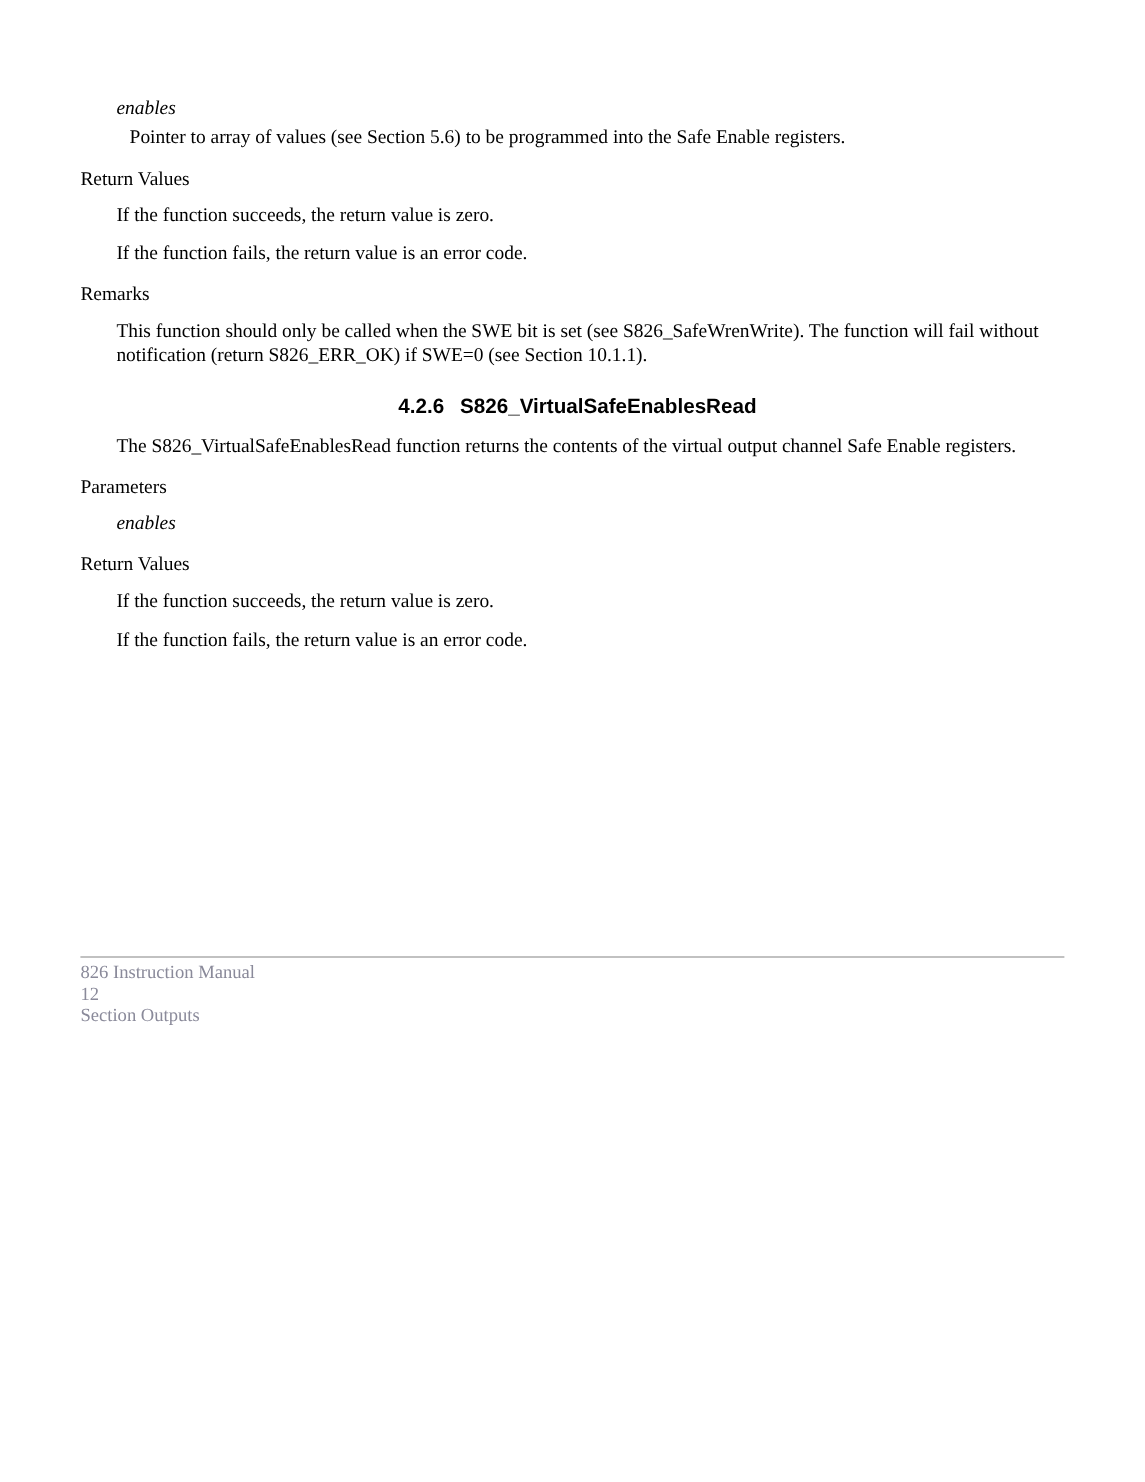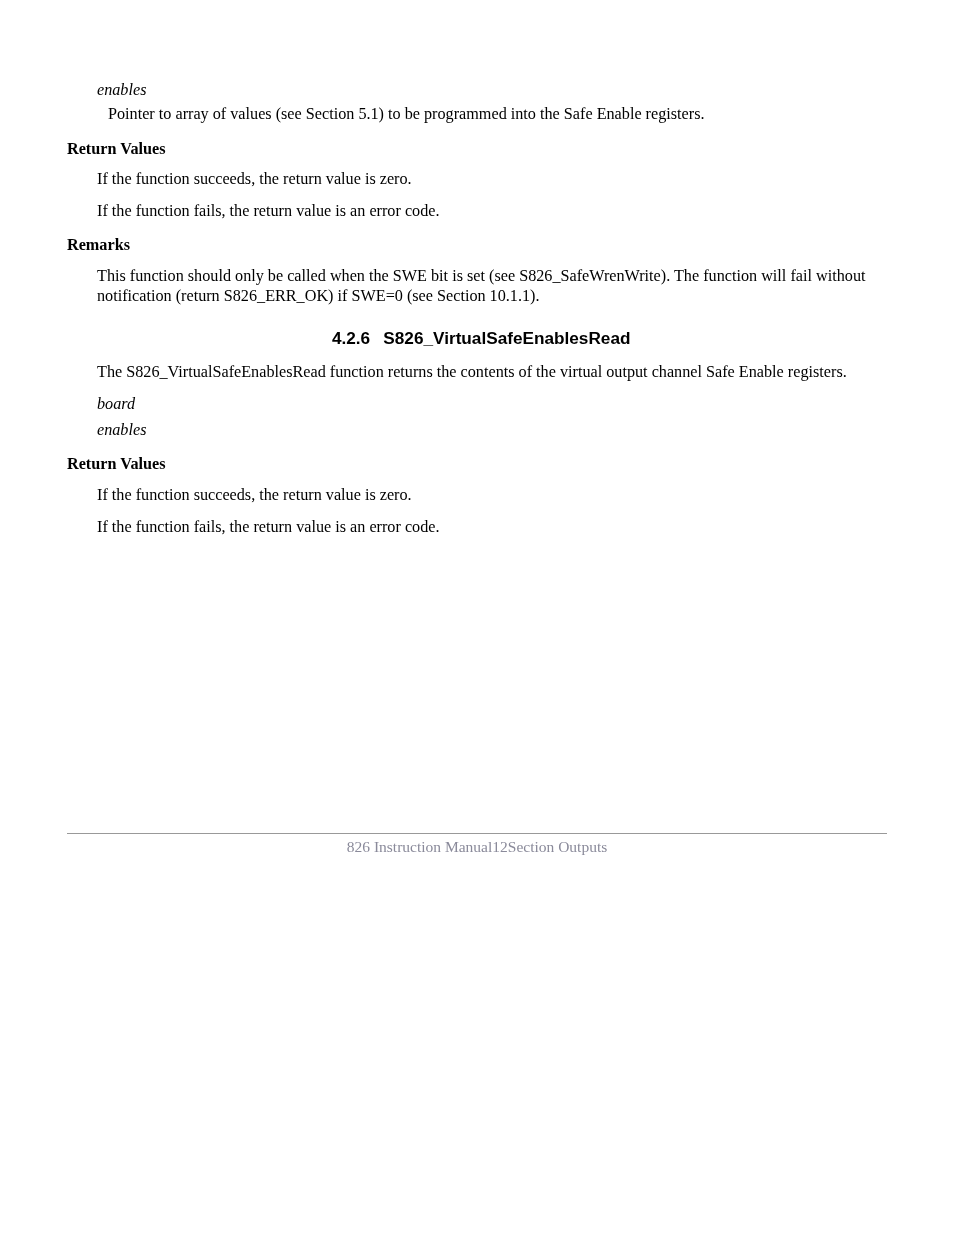--- a/index.html
+++ b/index.html
@@ -22,21 +22,21 @@
     line-height: 1.25;
   }
   .param-term {
     font-style: italic;
     margin: 10px 0 4px 30px;
   }
   .param-def {
     margin: 0 0 8px 41px;
   }
   .heading-bold {
-    font-weight: bold;
+    font-weight: normal;
     margin: 14px 0 10px 0;
   }
   .body-para {
     margin: 0 0 12px 30px;
   }
   .section-heading {
     font-family: Arial, Helvetica, sans-serif;
     font-weight: bold;
     font-size: 17.2px;
     margin: 22px 0 12px 0;
@@ -62,49 +62,50 @@
   }
   .footer-rule {
     border: none;
     border-top: 1px solid #999;
     margin: 0 0 4px 0;
   }
   .footer-row {
     display: flex;
     justify-content: center;
     color: #8a8a9a;
+    flex-direction: column;
   }
   .footer-row span { color: #8a8a9a; }
 </style>
 </head>
 <body>
 
 <div class="page">
   <div class="content">
 
     <div class="param-term">enables</div>
-    <div class="param-def">Pointer to array of values (see Section 5.1) to be programmed into the Safe Enable registers.</div>
+    <div class="param-def">Pointer to array of values (see Section 5.6) to be programmed into the Safe Enable registers.</div>
 
     <div class="heading-bold">Return Values</div>
     <div class="body-para">If the function succeeds, the return value is zero.</div>
     <div class="body-para">If the function fails, the return value is an error code.</div>
 
     <div class="heading-bold">Remarks</div>
     <div class="body-para">This function should only be called when the SWE bit is set (see S826_SafeWrenWrite). The function will fail without notification (return S826_ERR_OK) if SWE=0 (see Section 10.1.1).</div>
 
     <div class="section-heading">
       <span class="secnum">4.2.6</span>
       <span>S826_VirtualSafeEnablesRead</span>
     </div>
 
     <div class="body-para">The S826_VirtualSafeEnablesRead function returns the contents of the virtual output channel Safe Enable registers.</div>
 
 
+    <div class="heading-bold">Parameters</div>
 
-    <div class="param-term">board</div>
 
     <div class="param-term" style="margin-top:6px;">enables</div>
 
     <div class="heading-bold">Return Values</div>
     <div class="body-para">If the function succeeds, the return value is zero.</div>
     <div class="body-para">If the function fails, the return value is an error code.</div>
 
   </div>
 
   <div class="footer">

